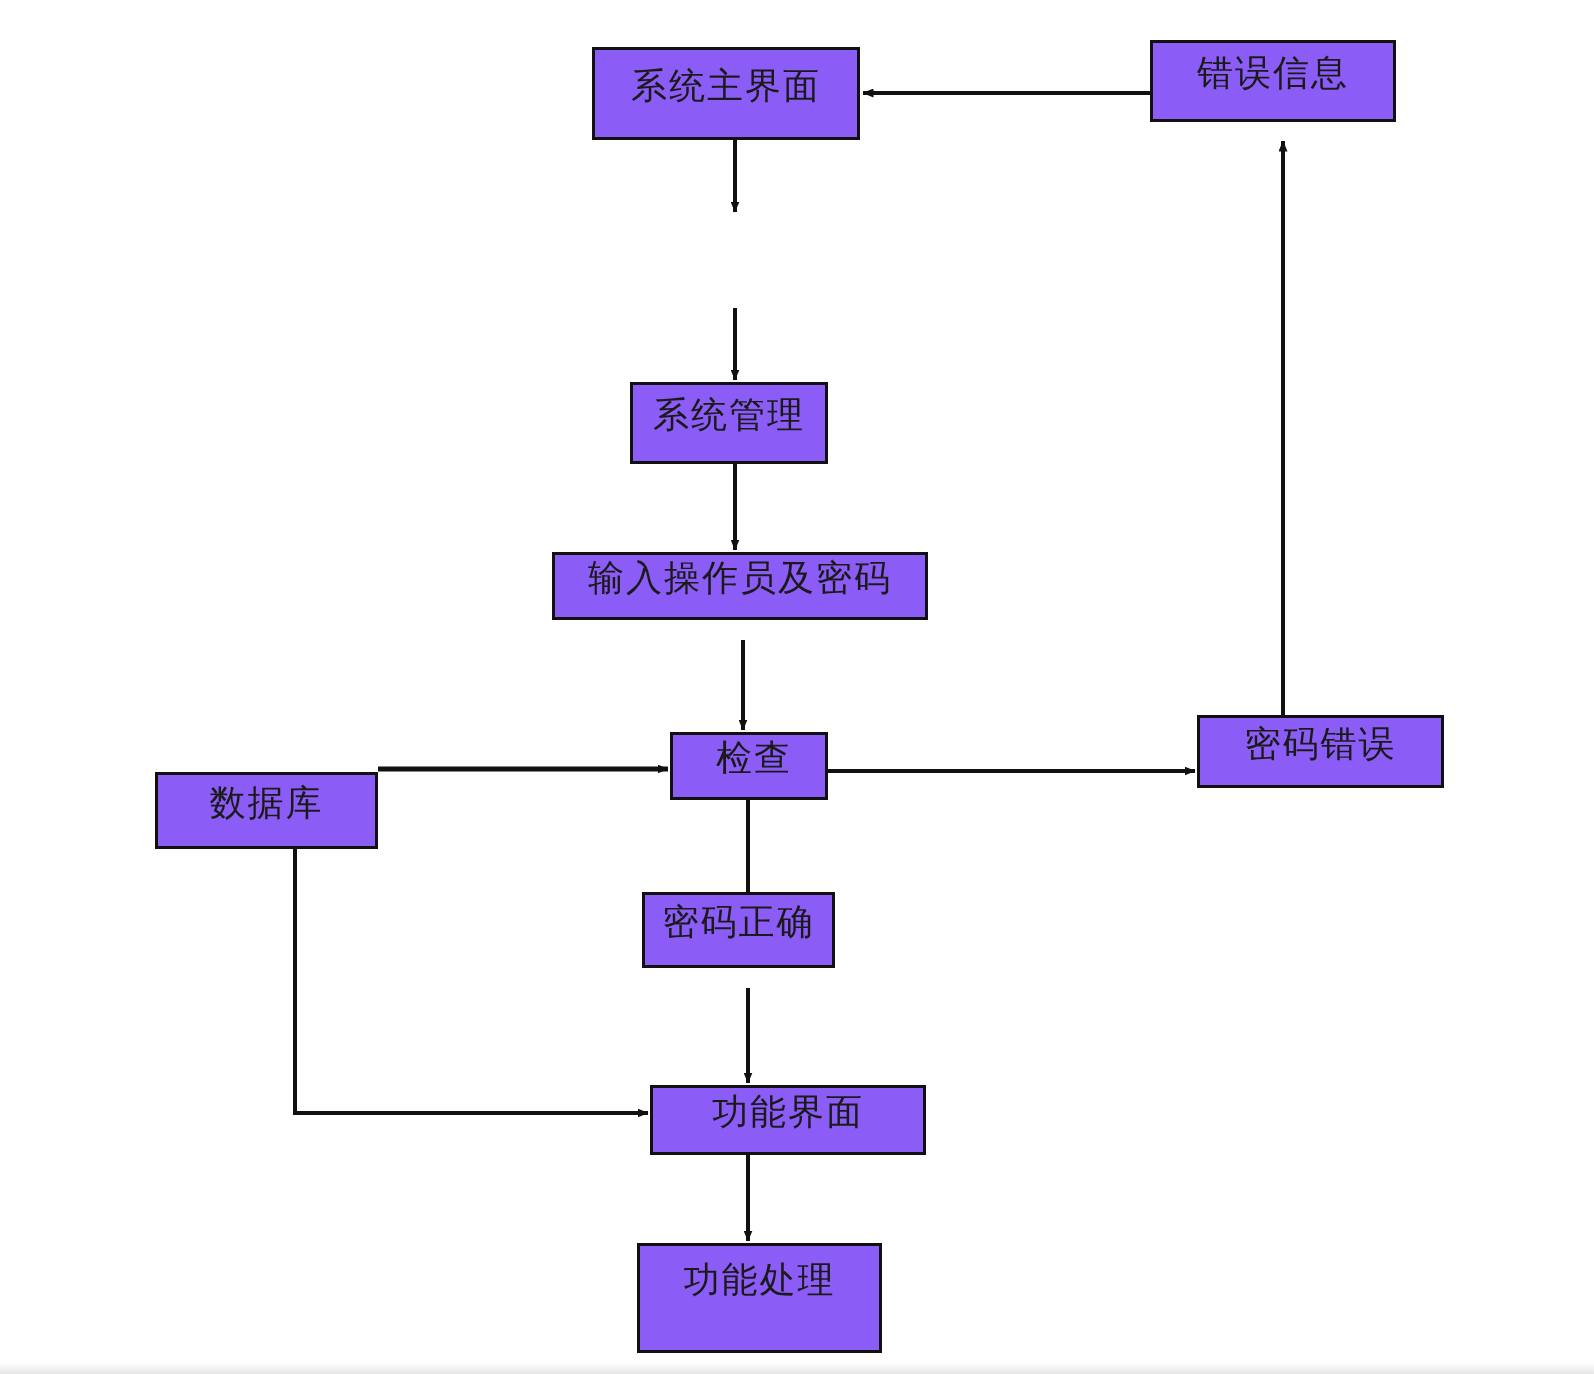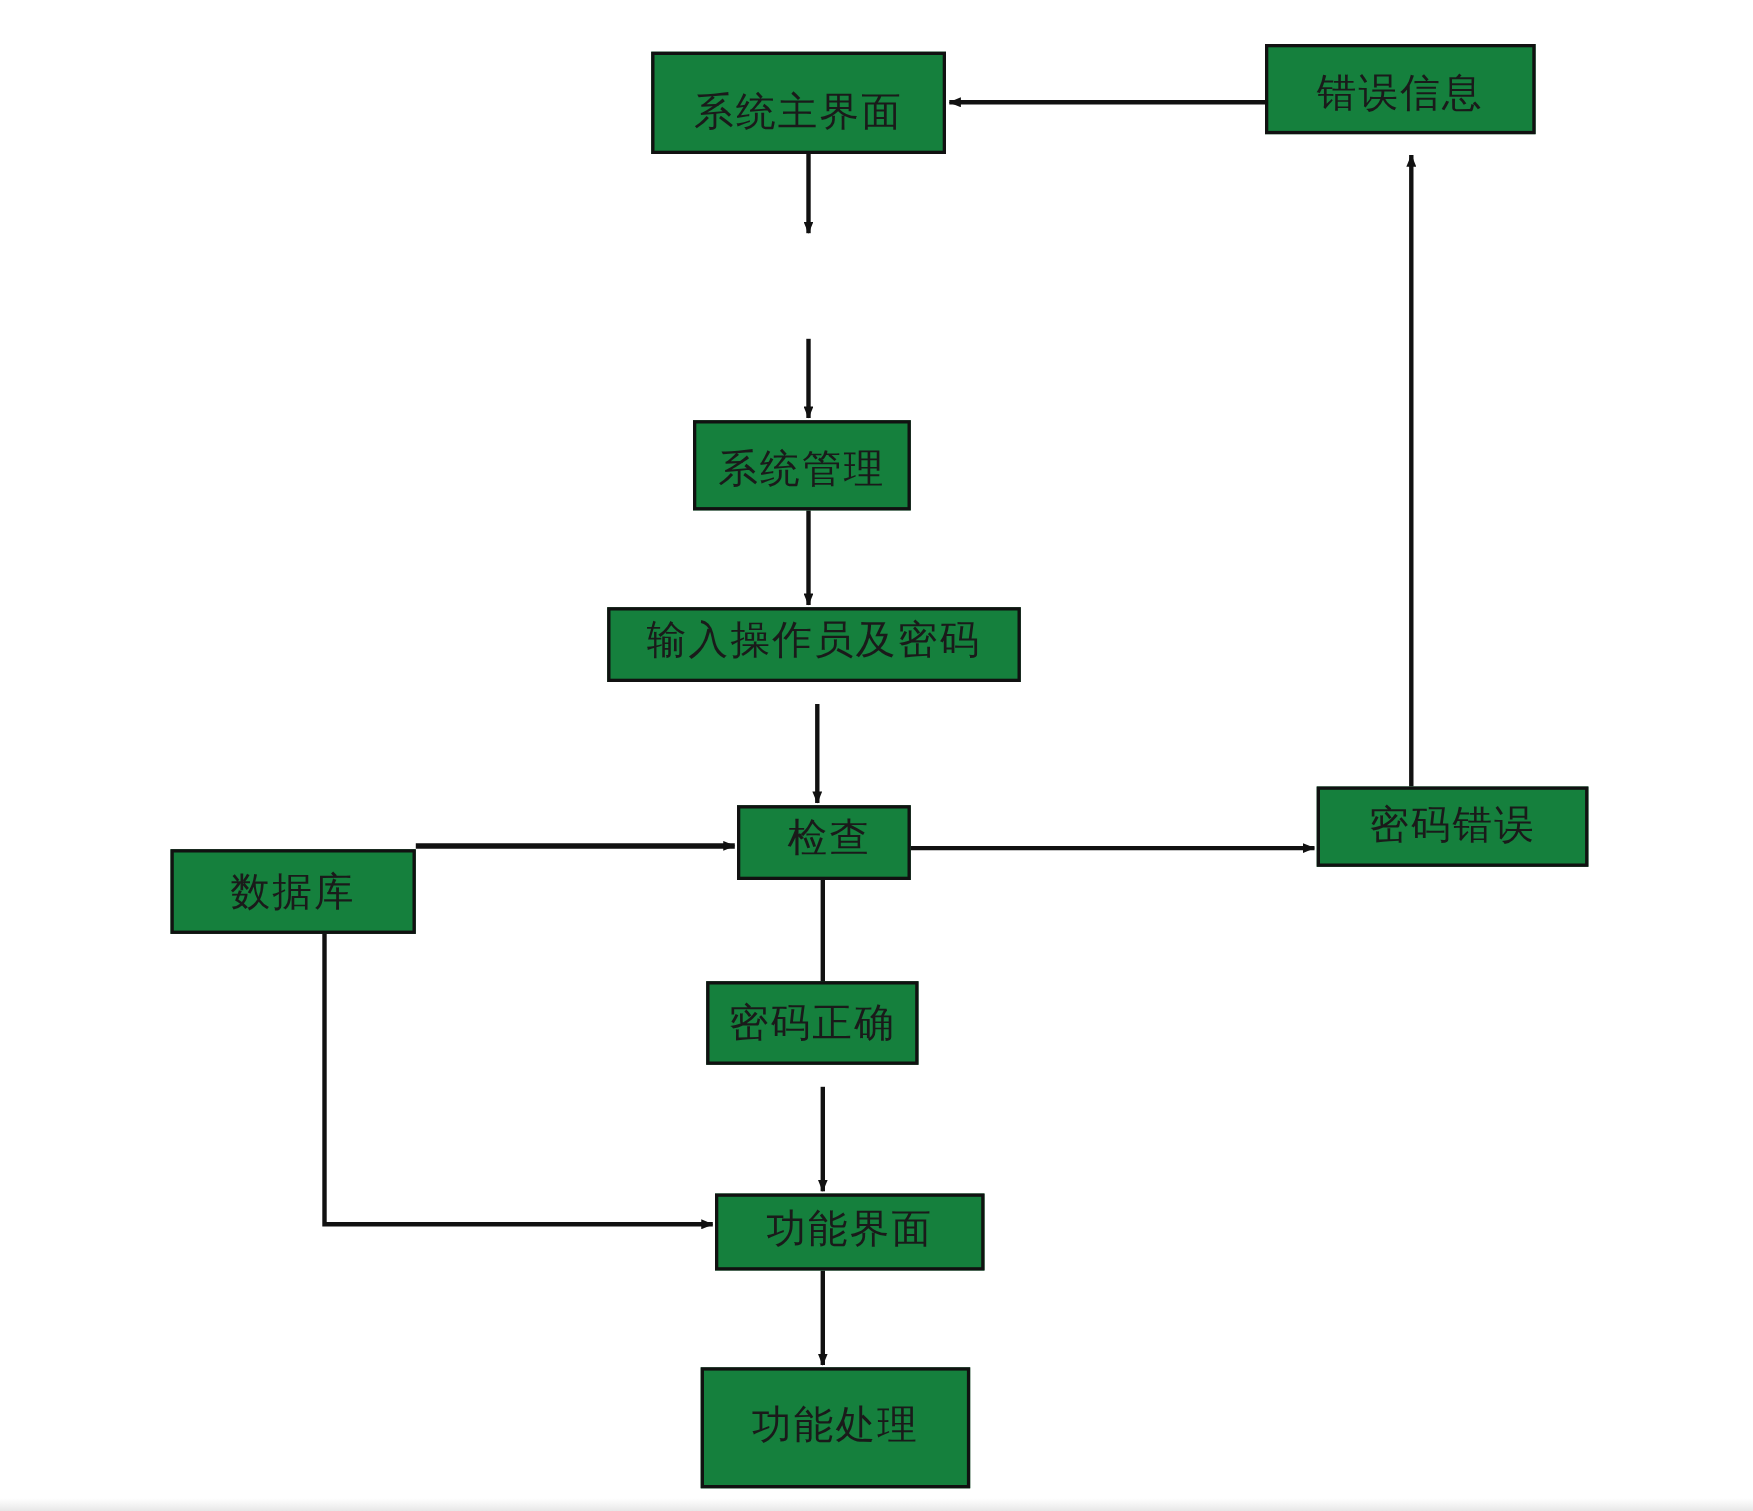--- a/index.html
+++ b/index.html
@@ -21,23 +21,23 @@
     position: absolute;
     left: 0;
     top: 0;
     width: 1594px;
     height: 1374px;
   }
   .node {
     position: absolute;
     box-sizing: border-box;
     border: 3px solid #111111;
-    background: #15803d;
+    background: #8b5cf6;
     display: flex;
-    align-items: flex-end;
+    align-items: center;
     justify-content: center;
     z-index: 2;
   }
   .node .label {
     font-size: 36px;
     line-height: 1.1;
     color: #1a1a1a;
     letter-spacing: 2px;
     white-space: nowrap;
     font-family: "Liberation Serif", "DejaVu Serif", serif;
@@ -142,21 +142,21 @@
   </div>
 
   <div class="node" style="left:1197px; top:715px; width:247px; height:73px;">
     <span class="label">密码错误</span>
   </div>
 
   <div class="node" style="left:642px; top:892px; width:193px; height:76px;">
     <span class="label">密码正确</span>
   </div>
 
-  <div class="node" style="left:650px; top:1085px; width:245px; height:70px;">
+  <div class="node" style="left:650px; top:1085px; width:276px; height:70px;">
     <span class="label">功能界面</span>
   </div>
 
   <div class="node" style="left:637px; top:1243px; width:245px; height:110px;">
     <span class="label" style="margin-bottom:34px;">功能处理</span>
   </div>
 
   <div class="bottom-strip"></div>
 
 </div>

